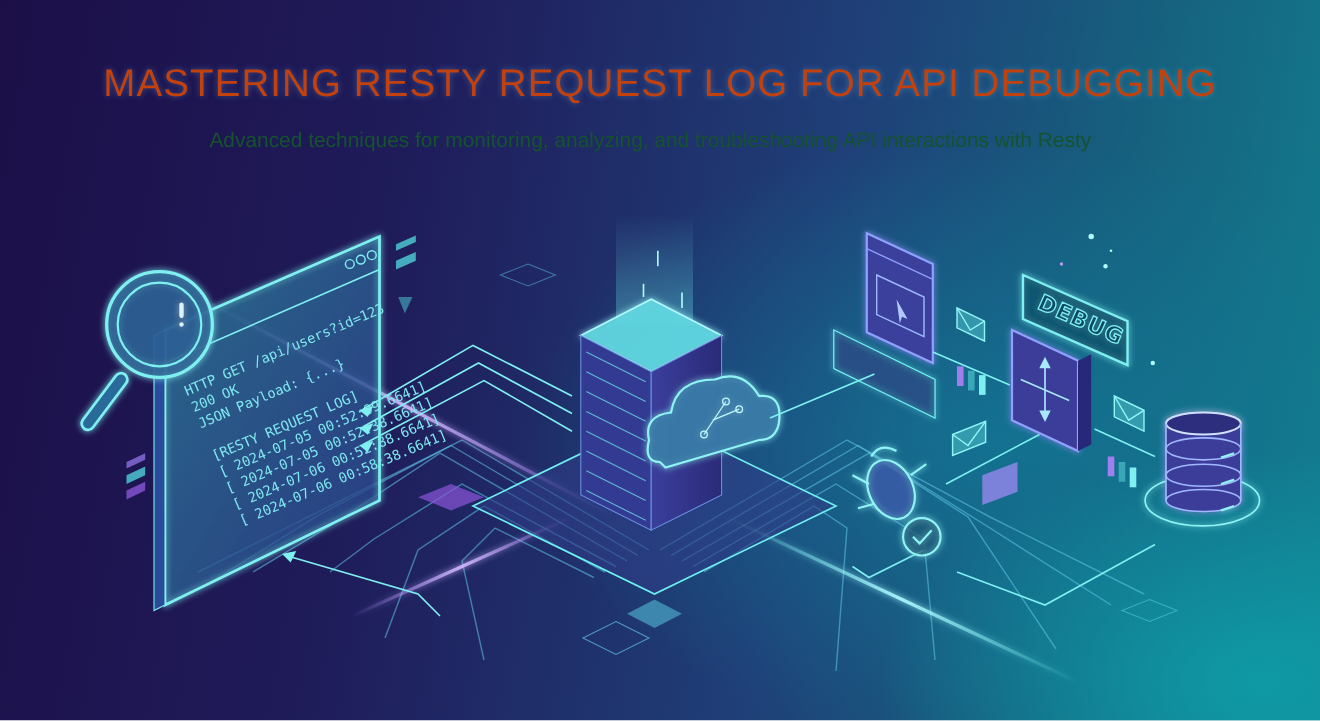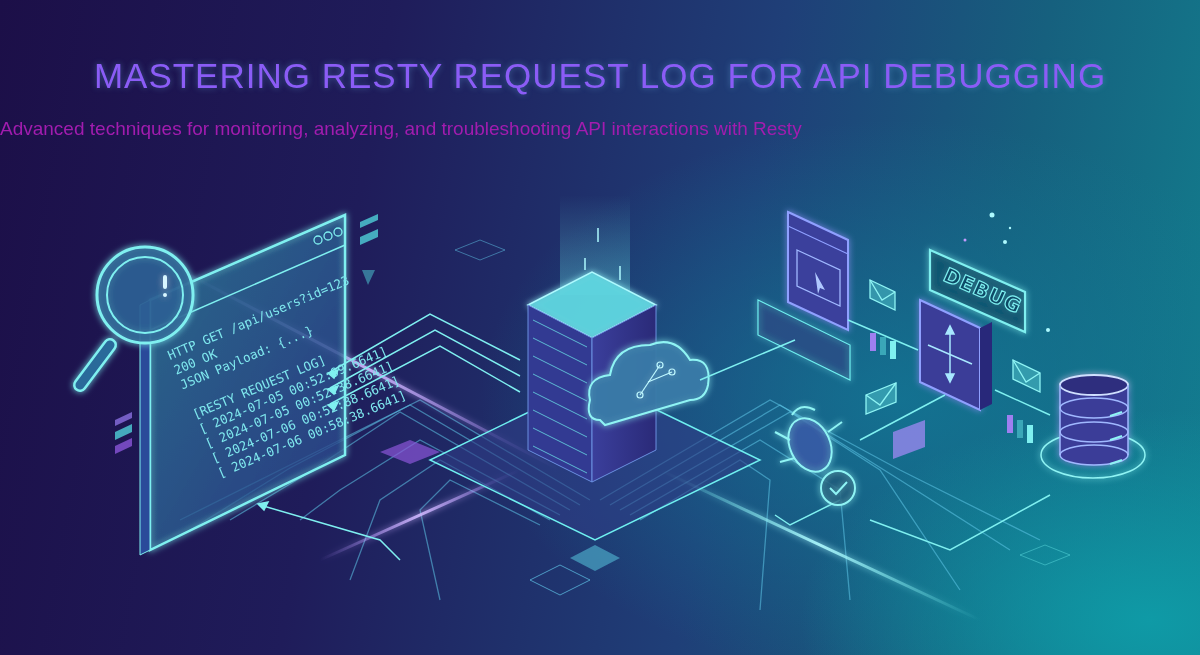--- a/index.html
+++ b/index.html
@@ -4,24 +4,24 @@
 <style>
   html, body { margin:0; padding:0; }
   body { width:1200px; height:655px; overflow:hidden; position:relative;
     font-family:"Liberation Sans", sans-serif; }
   .bg { position:absolute; inset:0;
     background:
       radial-gradient(ellipse 500px 300px at 1150px 620px, #0f9aa6 0%, rgba(15,154,166,0) 70%),
       radial-gradient(ellipse 600px 400px at 900px 400px, rgba(18,120,150,0.8) 0%, rgba(18,120,150,0) 70%),
       linear-gradient(100deg, #1c0f48 0%, #1f1c5a 30%, #1f3f78 60%, #16607e 80%, #12808f 100%); }
   .title { position:absolute; top:56px; left:0; width:1200px; text-align:center;
-    color:#8b5cf6; font-size:35px; letter-spacing:1px; font-weight:normal; margin:0;
+    color:#c2410c; font-size:35px; letter-spacing:1px; font-weight:normal; margin:0;
     text-shadow:0 0 6px rgba(120,200,255,0.35); }
-  .subtitle { position:absolute; top:118px; left:0; width:992px; text-align:left;
-    color:#a21caf; font-size:19px; margin:0; }
+  .subtitle { position:absolute; top:118px; left:0; width:992px; text-align:right;
+    color:#14532d; font-size:19px; margin:0; }
   svg.scene { position:absolute; left:0; top:0; }
   .log-text { font-family:"DejaVu Sans Mono", monospace; font-size:12.5px; fill:#7fe8ee; }
   .debug-text { font-family:"DejaVu Sans", sans-serif; font-weight:bold; font-size:20px;
     fill:#0e4a66; stroke:#7ff0f0; stroke-width:1.2; letter-spacing:1px; }
 </style>
 </head>
 <body>
 
 <div class="bg"></div>
 

